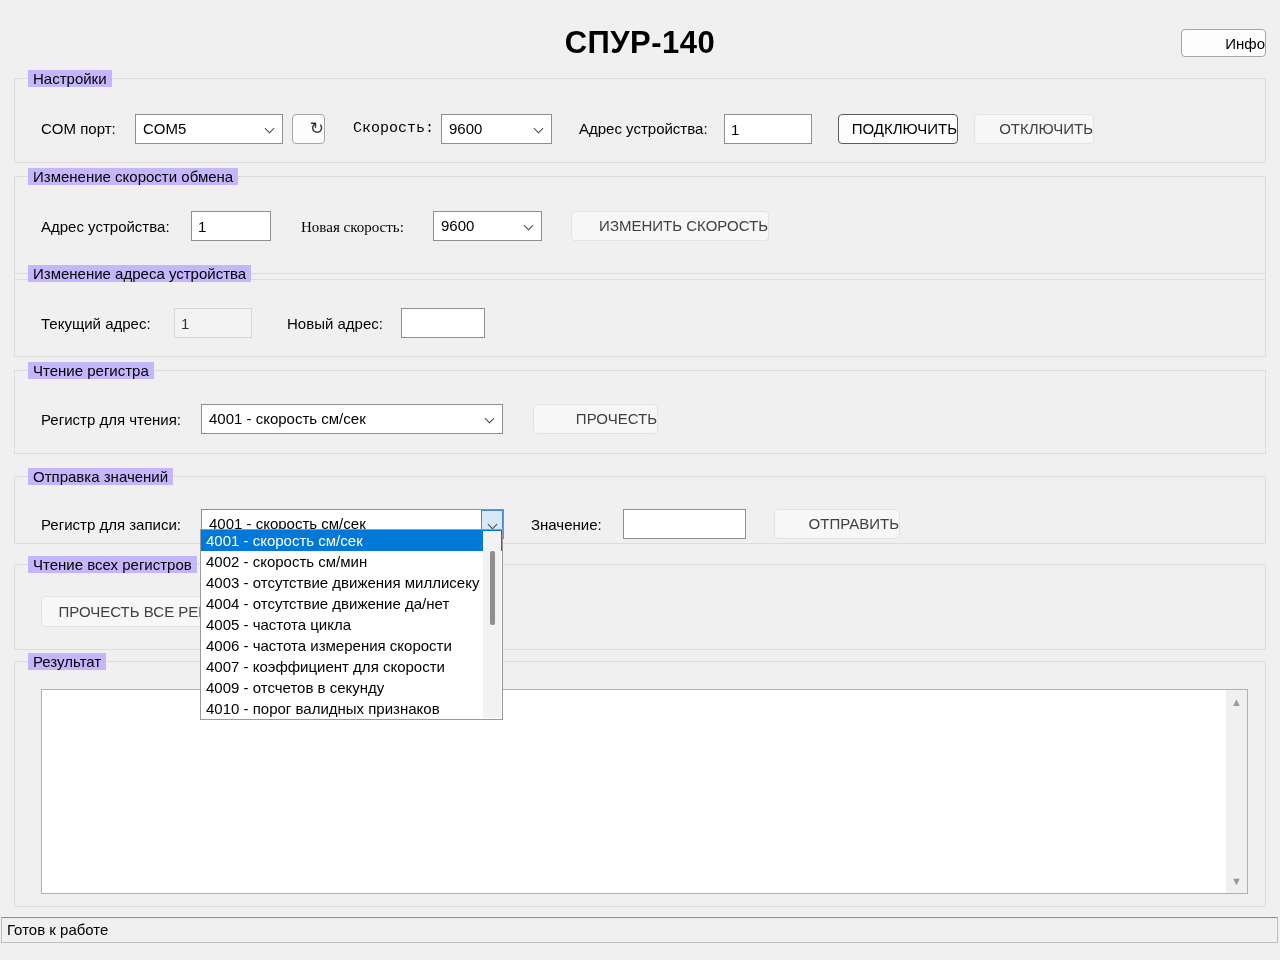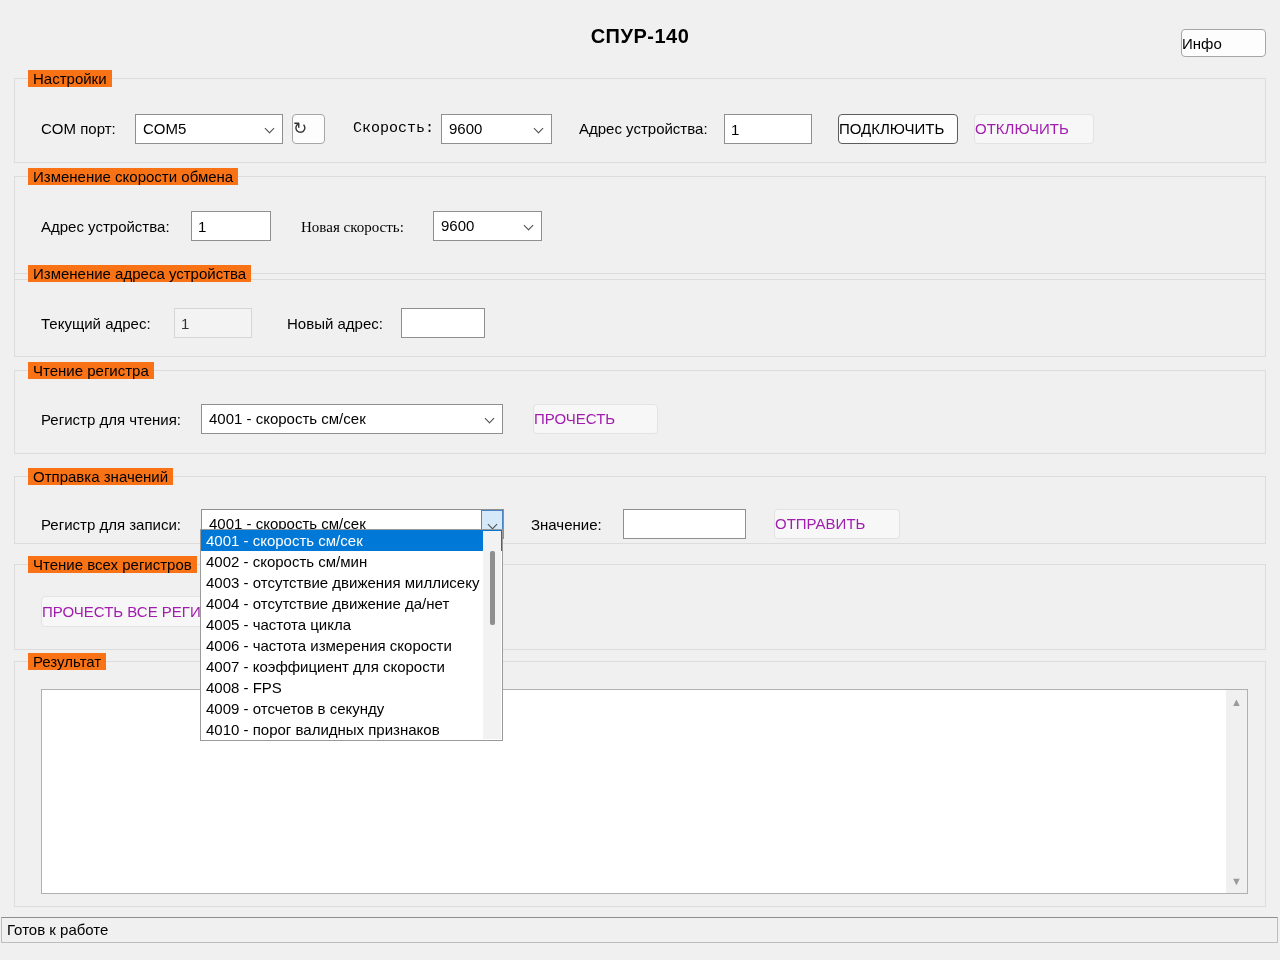--- a/index.html
+++ b/index.html
@@ -6,53 +6,53 @@
   html, body { width: 1280px; height: 960px; }
   body {
     position: relative;
     background: #f0f0f0;
     font-family: "Liberation Sans", "DejaVu Sans", sans-serif;
     color: #000;
     overflow: hidden;
   }
   .title {
     position: absolute; left: 0; right: 0; top: 25px;
-    text-align: center; font-size: 20px; font-weight: bold;
+    text-align: center; font-size: 31px; font-weight: bold;
     letter-spacing: 0.5px;
   }
   .btn {
     position: absolute;
     background: #fdfdfd;
     border: 1px solid #a6a6a6;
     border-radius: 4px;
     font-family: inherit;
     font-size: 15px;
     color: #000;
-    text-align: left;
+    text-align: right;
     white-space: nowrap;
     overflow: hidden;
     cursor: pointer;
     line-height: 28px;
   }
   .btn.primary { border-color: #5c5c5c; }
   .btn.disabled {
     background: #f7f7f7;
     border-color: #e3e3e3;
-    color: #a21caf;
+    color: #404040;
   }
   .group {
     position: absolute;
     left: 14px; width: 1252px;
     border: 1px solid #dcdcdc;
     background: transparent;
   }
   .group-label {
     position: absolute;
     top: -9px; left: 13px;
-    background: #f97316;
+    background: #c4b5fd;
     padding: 0 5px;
     font-size: 15px;
     line-height: 17px;
     white-space: nowrap;
   }
   .lbl {
     position: absolute;
     font-size: 15px;
     line-height: 18px;
     white-space: nowrap;
@@ -206,20 +206,21 @@
 
 <div class="group" style="top:176px; height:104px;">
   <span class="group-label">Изменение скорости обмена</span>
   <span class="lbl" style="left:26px; top:41px;">Адрес устройства:</span>
   <input class="tb" style="left: 176px; top: 34px; width: 80px;" value="1">
   <span class="lbl" style="left:286px; top:41px;font-family:Liberation Serif, serif;">Новая скорость:</span>
   <div class="combo" style="left:418px; top:34px; width:109px;">
     <span class="val">9600</span>
     <span class="chev"></span>
   </div>
+  <button class="btn disabled" style="left:556px; top:34px; width:198px; height:30px;">ИЗМЕНИТЬ СКОРОСТЬ</button>
 </div>
 
 <div class="group" style="top:273px; height:84px;">
   <span class="group-label">Изменение адреса устройства</span>
   <span class="lbl" style="left:26px; top:41px;">Текущий адрес:</span>
   <input class="tb" style="left: 159px; top: 34px; width: 78px;" disabled="" value="1">
   <span class="lbl" style="left:272px; top:41px;">Новый адрес:</span>
   <input class="tb" style="left: 386px; top: 34px; width: 84px;" value="">
 </div>
 
@@ -264,21 +265,20 @@
 </div>
 
 <div class="dropdown">
     <div class="dd-item selected">4001 - скорость см/сек</div>
     <div class="dd-item">4002 - скорость см/мин</div>
     <div class="dd-item">4003 - отсутствие движения миллисеку</div>
     <div class="dd-item">4004 - отсутствие движение да/нет</div>
     <div class="dd-item">4005 - частота цикла</div>
     <div class="dd-item">4006 - частота измерения скорости</div>
     <div class="dd-item">4007 - коэффициент для скорости</div>
-    <div class="dd-item">4008 - FPS</div>
     <div class="dd-item">4009 - отсчетов в секунду</div>
     <div class="dd-item">4010 - порог валидных признаков</div>
   <div class="dd-scroll">
     <div class="dd-thumb"></div>
   </div>
 </div>
 
 <div class="statusbar">Готов к работе</div>
 
 </body></html>

